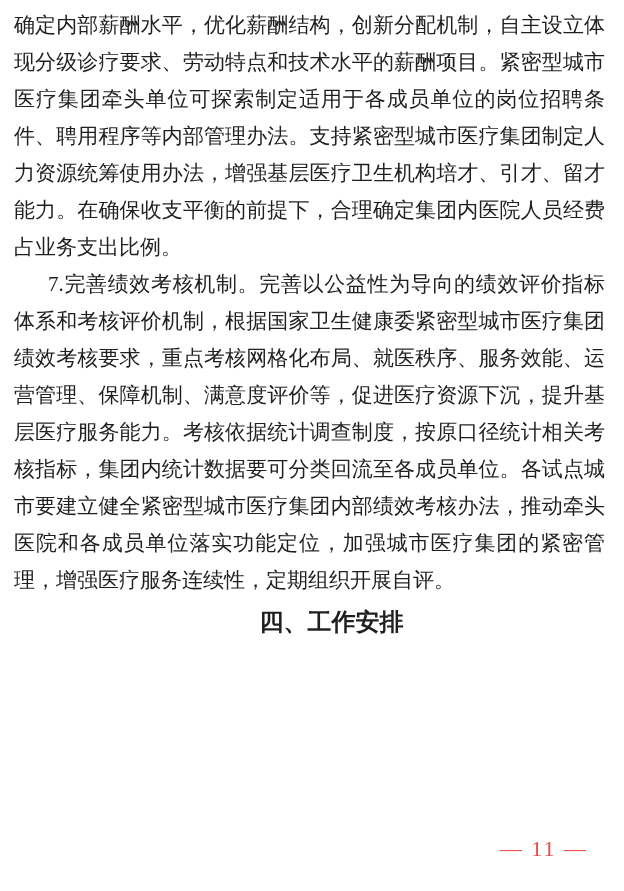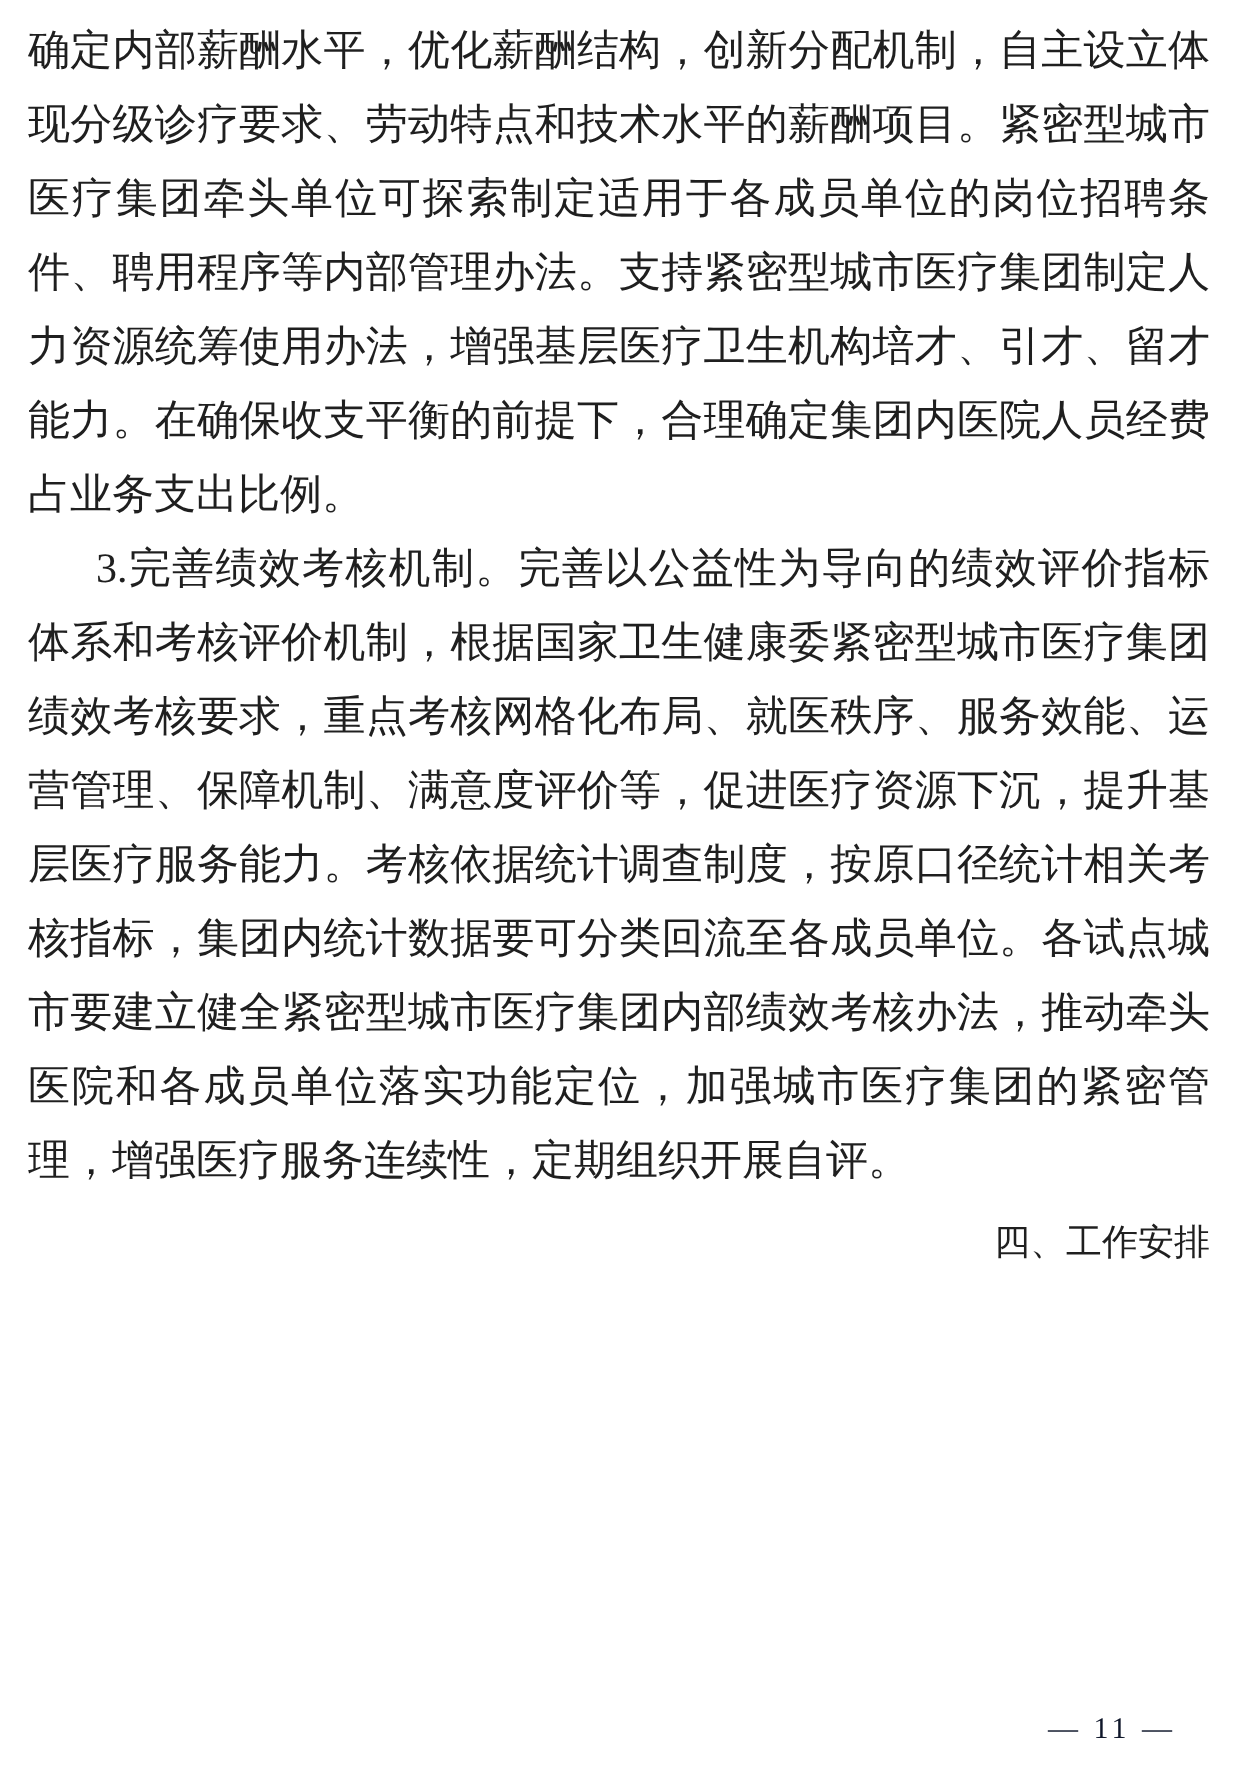--- a/index.html
+++ b/index.html
@@ -35,55 +35,55 @@
     text-indent: 42px;
   }
 
   .para-performance {
     margin-top: 7px;
     text-indent: 34px;
   }
 
   .section-heading {
     font-family: "Liberation Sans", "DejaVu Sans", sans-serif;
-    font-weight: 400;
-    font-size: 18px;
+    font-weight: 700;
+    font-size: 24px;
     line-height: 37px;
     margin: 4px 0 0 0;
     text-indent: 44px;
-    text-align: right;
+    text-align: center;
   }
 
   .stage {
     margin-top: 4px;
   }
 
   .kaiti-lead {
     font-style: italic;
   }
 
   .page-footer {
     position: absolute;
     right: 36px;
-    bottom: 4px;
-    font-size: 15px;
+    bottom: 16px;
+    font-size: 22px;
     letter-spacing: 2px;
-    color: #0f172a;
+    color: #ef4444;
   }
 </style>
 </head>
 <body>
 
 <div class="page">
   <div class="body-text">
 
     <p>确定内部薪酬水平，优化薪酬结构，创新分配机制，自主设立体现分级诊疗要求、劳动特点和技术水平的薪酬项目。紧密型城市医疗集团牵头单位可探索制定适用于各成员单位的岗位招聘条件、聘用程序等内部管理办法。支持紧密型城市医疗集团制定人力资源统筹使用办法，增强基层医疗卫生机构培才、引才、留才能力。在确保收支平衡的前提下，合理确定集团内医院人员经费占业务支出比例。</p>
 
     <p class="para-performance">
-      <span>3.完善绩效考核机制。</span><span>完善以公益性为导向的绩效评价指标体系和考核评价机制，根据国家卫生健康委紧密型城市医疗集团绩效考核要求，重点考核网格化布局、就医秩序、服务效能、运营管理、保障机制、满意度评价等，促进医疗资源下沉，提升基层医疗服务能力。考核依据统计调查制度，按原口径统计相关考核指标，集团内统计数据要可分类回流至各成员单位。各试点城市要建立健全紧密型城市医疗集团内部绩效考核办法，推动牵头医院和各成员单位落实功能定位，加强城市医疗集团的紧密管理，增强医疗服务连续性，定期组织开展自评。</span>
+      <span>7.完善绩效考核机制。</span><span>完善以公益性为导向的绩效评价指标体系和考核评价机制，根据国家卫生健康委紧密型城市医疗集团绩效考核要求，重点考核网格化布局、就医秩序、服务效能、运营管理、保障机制、满意度评价等，促进医疗资源下沉，提升基层医疗服务能力。考核依据统计调查制度，按原口径统计相关考核指标，集团内统计数据要可分类回流至各成员单位。各试点城市要建立健全紧密型城市医疗集团内部绩效考核办法，推动牵头医院和各成员单位落实功能定位，加强城市医疗集团的紧密管理，增强医疗服务连续性，定期组织开展自评。</span>
     </p>
 
     <h2 class="section-heading">四、工作安排</h2>
 
 
 
   </div>
 
   <div class="page-footer">— 11 —</div>
 </div>

